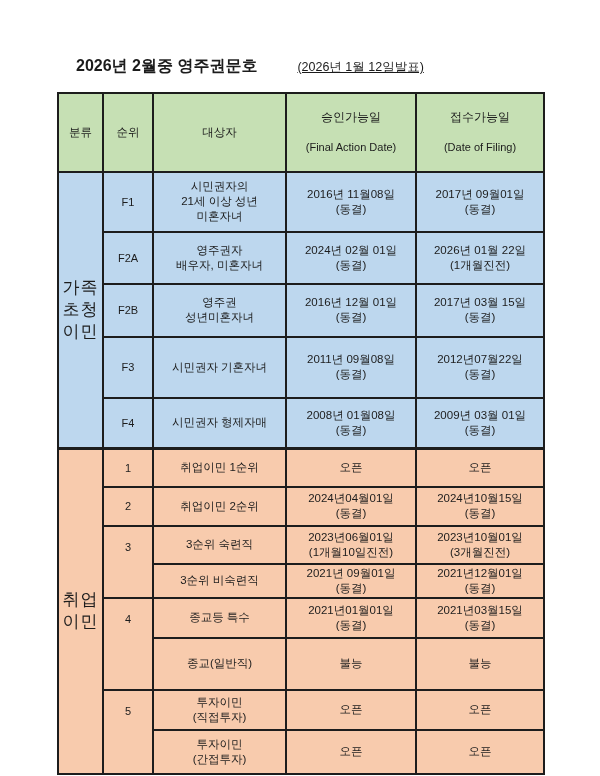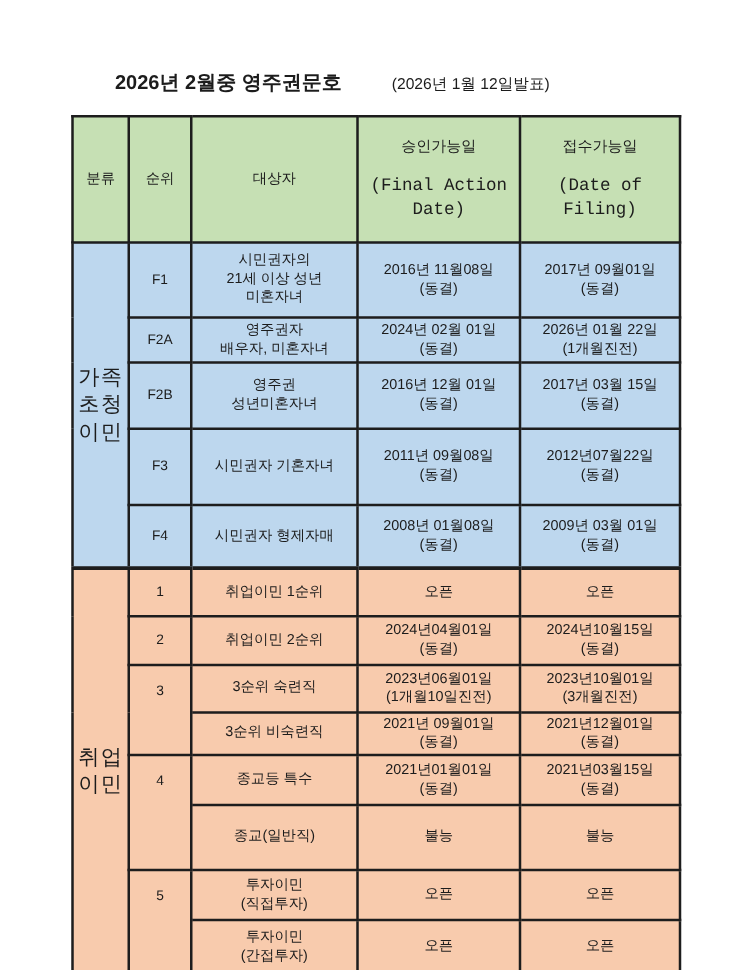--- a/index.html
+++ b/index.html
@@ -11,26 +11,26 @@
   }
   html,body{margin:0;padding:0;}
   body{
     width:600px;height:776px;
     background:#ffffff;
     position:relative;
     font-family:"Liberation Sans","DejaVu Sans",sans-serif;
     color:var(--text-color);
   }
   .title-row{
-    position:absolute;left:92px;top:56px;
+    position:absolute;left:76px;top:56px;
     display:flex;align-items:baseline;gap:40px;
     white-space:nowrap;
   }
   .main-title{font-size:16px;font-weight:bold;}
-  .pub-date{font-size:12.5px;}
+  .pub-date{font-size:12.5px;text-decoration:underline;}
 
   table.bulletin{
     position:absolute;left:57px;top:92px;
     border-collapse:collapse;table-layout:fixed;
     width:486px;
   }
   col.c-cat{width:45px;}
   col.c-rank{width:50px;}
   col.c-target{width:133px;}
   col.c-fad{width:130px;}
@@ -40,33 +40,33 @@
     border:2px solid var(--border-color);
     text-align:center;vertical-align:middle;
     padding:1px 2px;
     white-space:pre-line;
     font-size:11.5px;
     line-height:1.3;
     font-weight:normal;
   }
   tr.head th{background:var(--header-bg);}
   .kr-head{font-size:12px;display:block;}
-  .en-head{font-size:14px;display:block;font-family:Liberation Mono, monospace;}
+  .en-head{font-size:11px;display:block;}
 
   tr.fam td{background:var(--family-bg);}
   tr.emp td{background:var(--employment-bg);}
 
   td.section-label{font-size:17px;letter-spacing:1px;}
   td.rank{font-size:11px;}
   td.rank-top{vertical-align:top;padding-top:13px;}
 
   
   tr.hH{height:38px;}
   tr.rf1{height:60px;}
-  tr.rf2a{height:36px;}
+  tr.rf2a{height:52px;}
   tr.rf2b{height:53px;}
   tr.rf3{height:61px;}
   tr.rf4{height:51px;}
   tr.re1{height:38px;}
   tr.re2{height:39px;}
   tr.re3a{height:38px;}
   tr.re3b{height:31px;}
   tr.re4a{height:40px;}
   tr.re4b{height:52px;}
   tr.re5a{height:40px;}

